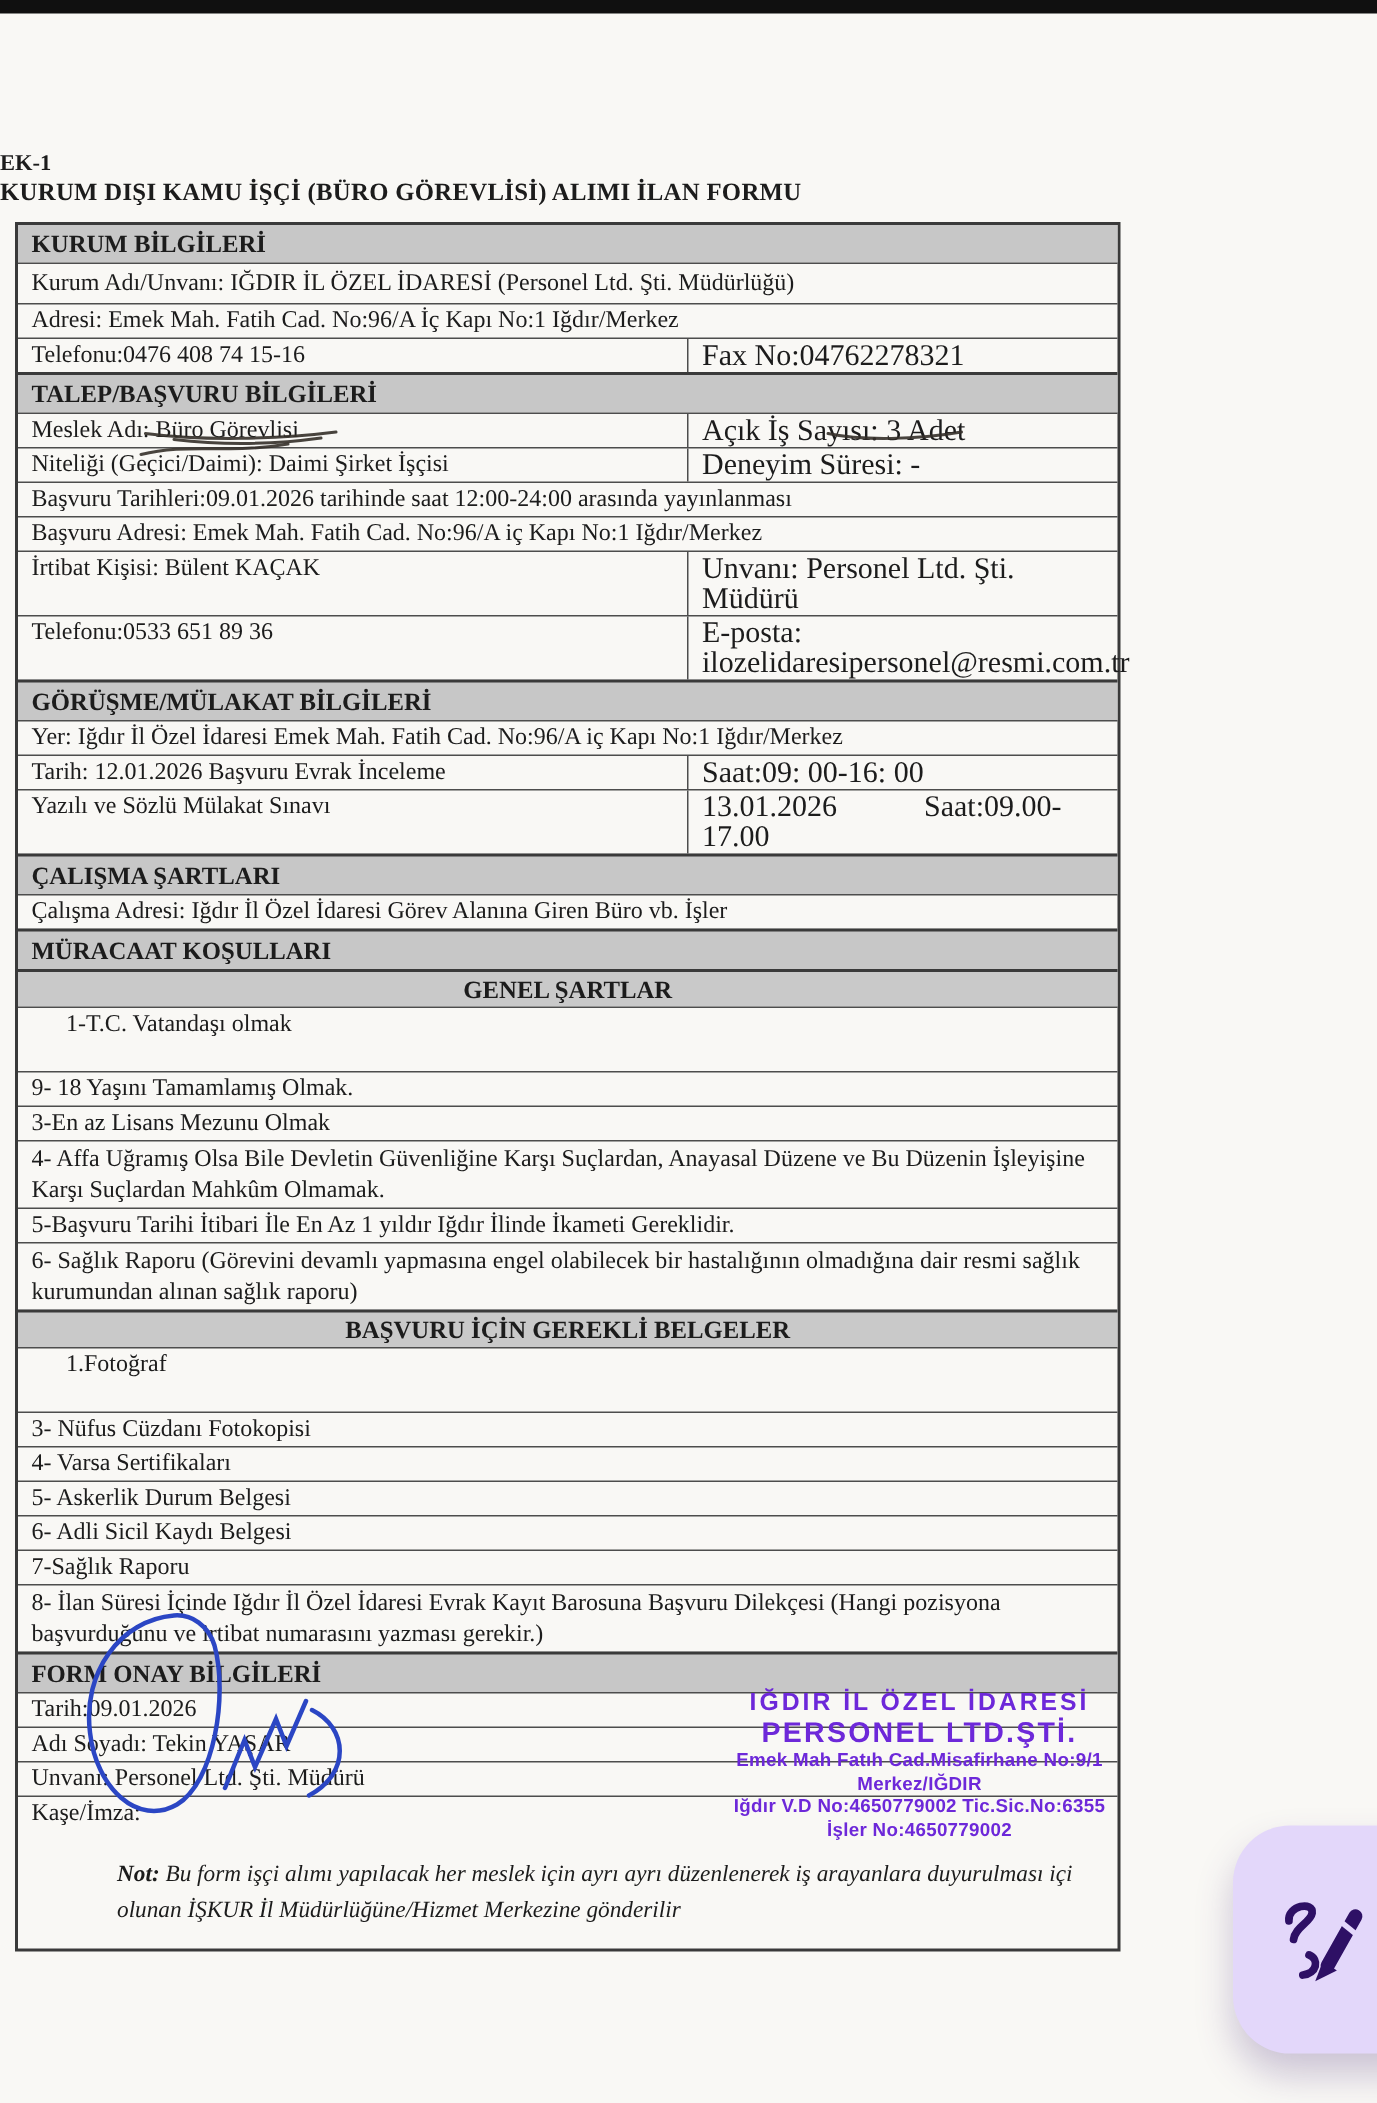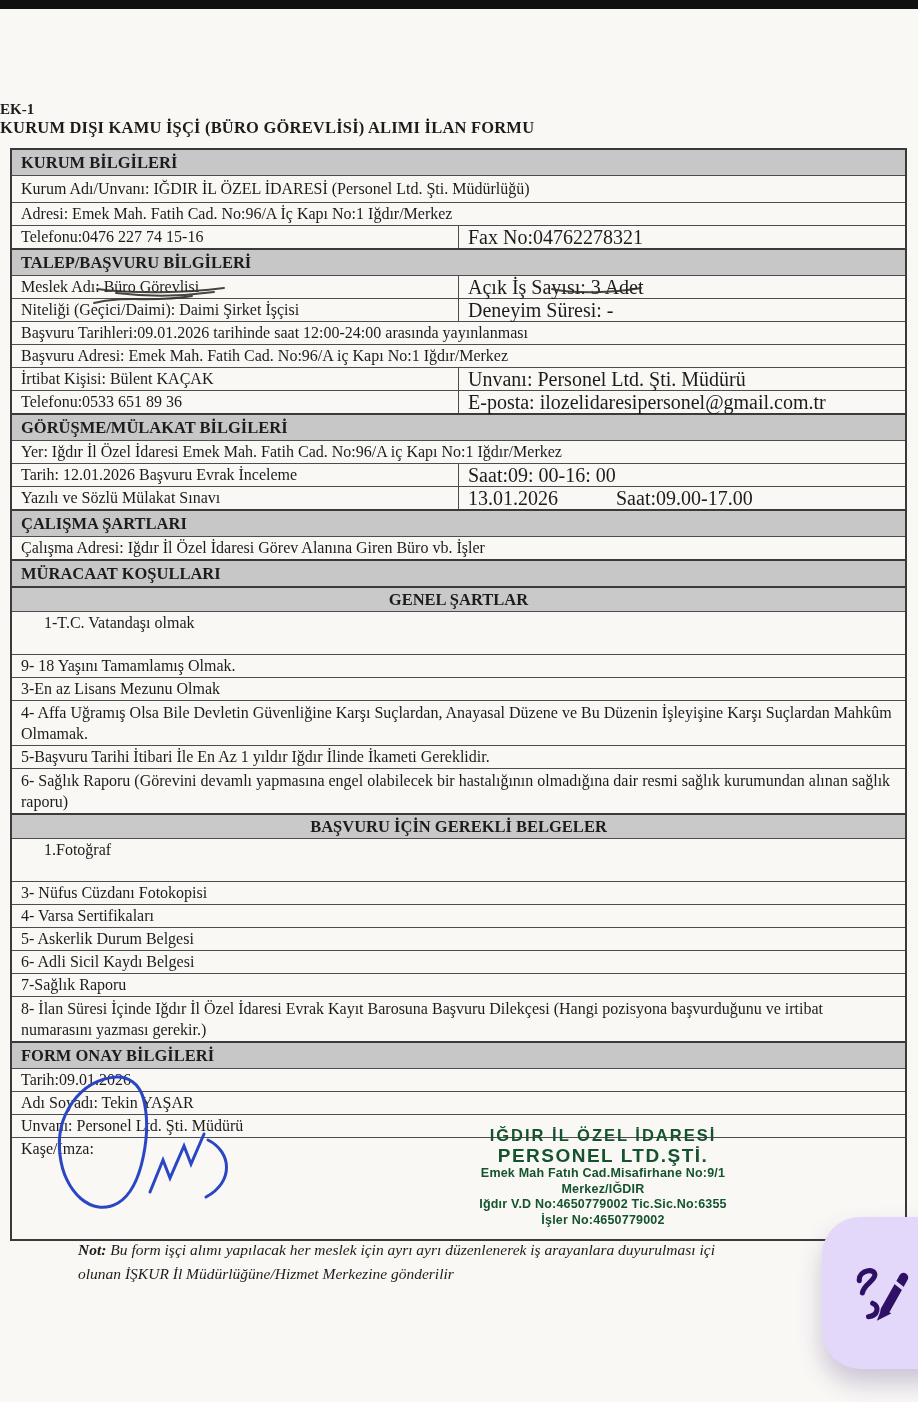--- a/index.html
+++ b/index.html
@@ -5,35 +5,35 @@
   html,body{margin:0;padding:0;}
   body{width:918px;height:1402px;overflow:hidden;background:#e9e8e5;}
   .page{position:relative;width:918px;height:1402px;background:#f9f8f5;overflow:hidden;
         font-family:"Liberation Serif", serif;color:#1c1c1c;}
   .topbar{position:absolute;left:0;top:0;width:918px;height:9px;background:#101010;}
 
   .doc-title{position:absolute;left:0;top:101px;width:918px;text-align:left;}
   .doc-title .t1{font-size:15px;font-weight:700;line-height:17px;}
   .doc-title .t2{font-size:16.5px;font-weight:700;line-height:19px;letter-spacing:.2px;}
 
-  .form{position:absolute;left:10px;top:148px;width:897px;border:2.4px solid #3a3a3a;background:transparent;box-sizing:border-box;}
+  .form{position:absolute;left:10px;top:148px;width:737px;border:2.4px solid #3a3a3a;background:transparent;box-sizing:border-box;}
   .row{border-top:1.6px solid #4d4d4d;box-sizing:border-box;}
   .row:first-child{border-top:none;}
   .sec{background:#c7c7c7;font-weight:700;font-size:16.5px;padding:2px 9px;min-height:20px;line-height:21px;border-top:2.2px solid #3a3a3a;}
   .subsec{background:#c9c9c9;font-weight:700;font-size:16.5px;text-align:center;padding:1px 9px;min-height:19px;line-height:21px;border-top:2.2px solid #3a3a3a;}
   .r{font-size:16px;padding:1px 9px;min-height:19.5px;line-height:20px;}
   .split{display:flex;padding:0;}
   .split .cl{width:447px;flex:none;border-right:1.6px solid #4d4d4d;padding:1px 9px;box-sizing:border-box;font-size:16px;line-height:20px;}
   .split .cr{flex:1;padding:1px 9px;font-size:20px;line-height:20px;}
   .tall{min-height:43px;padding-left:32px;}
   .kase{min-height:102px;}
   .gap2{display:inline-block;width:58px;}
 
-  .stamp{position:absolute;left:438px;top:1126px;width:330px;text-align:center;
-         color:#14532d;font-family:"Liberation Sans", sans-serif;z-index:3;}
+  .stamp{position:absolute;left:448px;top:1126px;width:330px;text-align:center;
+         color:#6d28d9;font-family:"Liberation Sans", sans-serif;z-index:3;}
   .stamp .s1{font-size:16.5px;font-weight:700;letter-spacing:2px;line-height:19px;}
   .stamp .s2{font-size:19px;font-weight:700;letter-spacing:1.5px;line-height:21px;}
   .stamp .s3{font-size:12.5px;font-weight:600;line-height:15.5px;letter-spacing:.2px;}
 
   .note{position:absolute;left:78px;top:1238px;width:770px;font-size:15.5px;font-style:italic;line-height:24px;z-index:2;}
   .note .nlabel{font-weight:700;}
 
   .ink{position:absolute;left:0;top:0;width:918px;height:1402px;pointer-events:none;z-index:4;}
 
   .fab{position:absolute;left:822px;top:1217px;width:152px;height:152px;border-radius:38px;
@@ -50,42 +50,42 @@
     <div class="t1">EK-1</div>
     <div class="t2">KURUM DIŞI KAMU İŞÇİ (BÜRO GÖREVLİSİ) ALIMI İLAN FORMU</div>
   </div>
 
   <div class="form">
 
     <div class="row sec" style="border-top:none;">KURUM BİLGİLERİ</div>
     <div class="row r" style="min-height:24px;line-height:24px;">Kurum Adı/Unvanı: IĞDIR İL ÖZEL İDARESİ (Personel Ltd. Şti. Müdürlüğü)</div>
     <div class="row r">Adresi: Emek Mah. Fatih Cad. No:96/A İç Kapı No:1 Iğdır/Merkez</div>
     <div class="row split">
-      <div class="cl">Telefonu:0476 227 74 15-16</div>
+      <div class="cl">Telefonu:0476 408 74 15-16</div>
       <div class="cr">Fax No:04762278321</div>
     </div>
 
     <div class="row sec">TALEP/BAŞVURU BİLGİLERİ</div>
     <div class="row split">
       <div class="cl">Meslek Adı: Büro Görevlisi</div>
       <div class="cr">Açık İş Sayısı: 3 Adet</div>
     </div>
     <div class="row split">
       <div class="cl">Niteliği (Geçici/Daimi): Daimi Şirket İşçisi</div>
       <div class="cr">Deneyim Süresi: -</div>
     </div>
     <div class="row r">Başvuru Tarihleri:09.01.2026 tarihinde saat 12:00-24:00 arasında yayınlanması</div>
     <div class="row r">Başvuru Adresi: Emek Mah. Fatih Cad. No:96/A iç Kapı No:1 Iğdır/Merkez</div>
     <div class="row split">
       <div class="cl">İrtibat Kişisi: Bülent KAÇAK</div>
       <div class="cr">Unvanı: Personel Ltd. Şti. Müdürü</div>
     </div>
     <div class="row split">
       <div class="cl">Telefonu:0533 651 89 36</div>
-      <div class="cr">E-posta: ilozelidaresipersonel@gmail.com.tr</div>
+      <div class="cr">E-posta: ilozelidaresipersonel@resmi.com.tr</div>
     </div>
 
     <div class="row sec">GÖRÜŞME/MÜLAKAT BİLGİLERİ</div>
     <div class="row r">Yer: Iğdır İl Özel İdaresi Emek Mah. Fatih Cad. No:96/A iç Kapı No:1 Iğdır/Merkez</div>
     <div class="row split">
       <div class="cl">Tarih: 12.01.2026 Başvuru Evrak İnceleme</div>
       <div class="cr">Saat:09: 00-16: 00</div>
     </div>
     <div class="row split">
       <div class="cl">Yazılı ve Sözlü Mülakat Sınavı</div>

